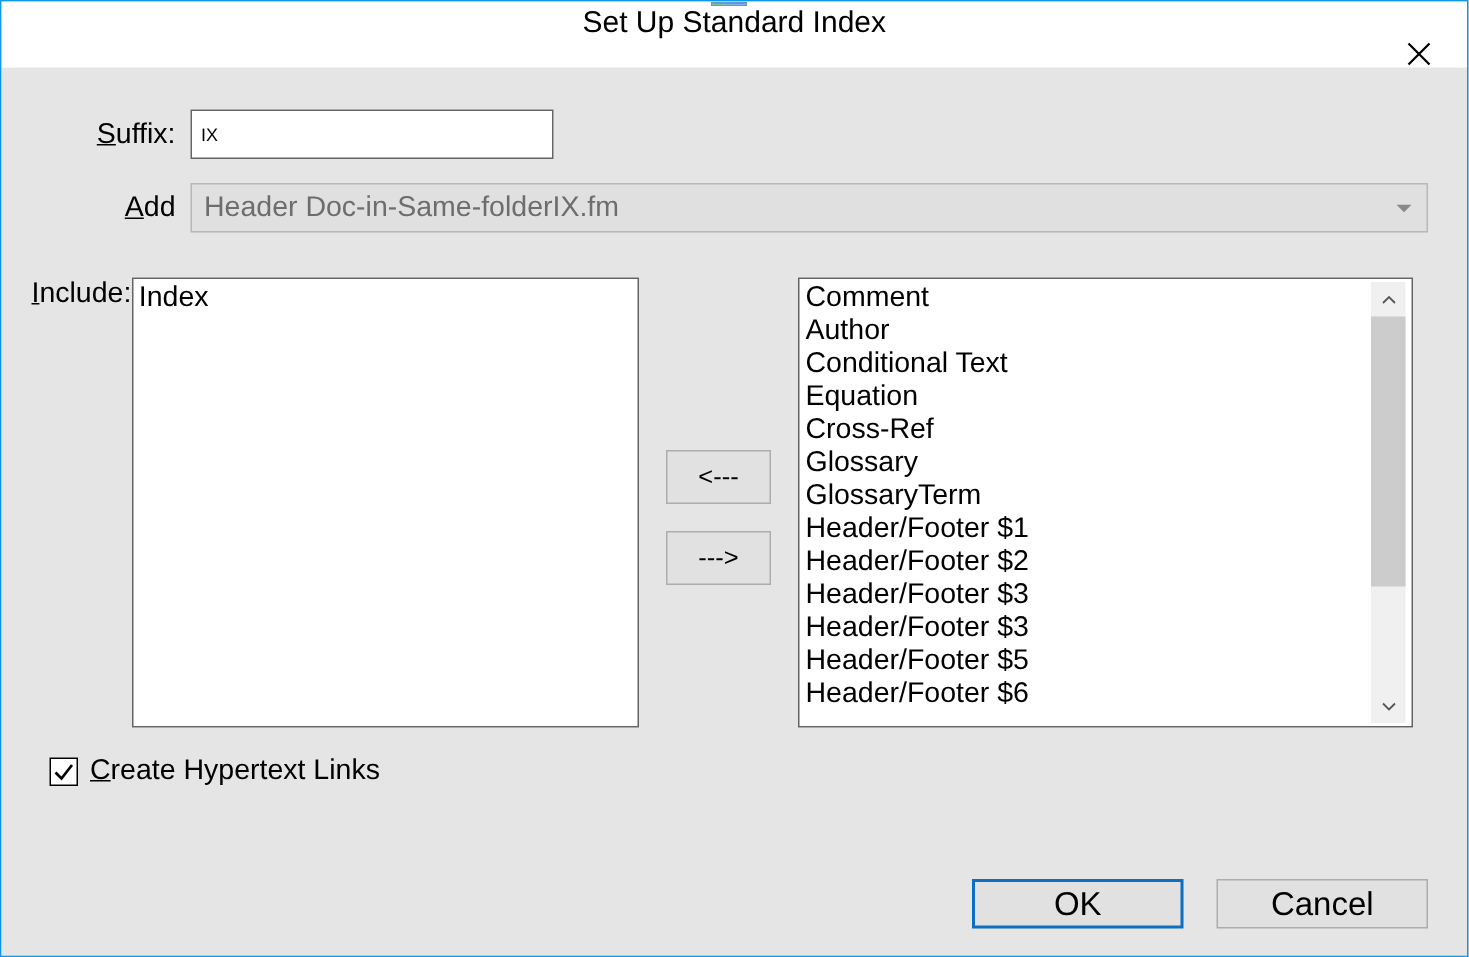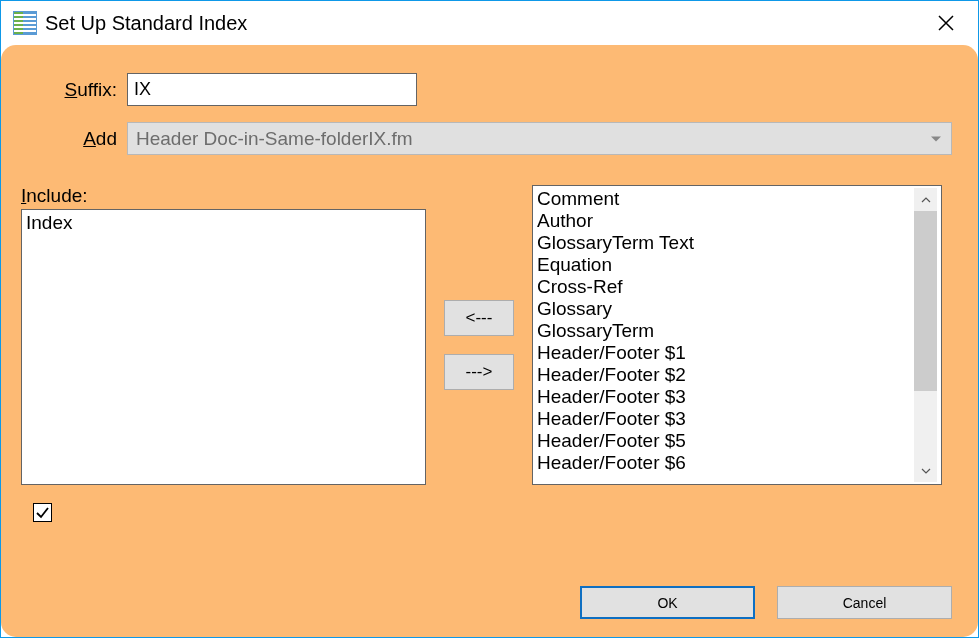--- a/index.html
+++ b/index.html
@@ -14,20 +14,21 @@
       height: 638px;
       overflow: hidden;
       border: 1px solid #0e98e8;
     }
     .titlebar {
       height: 44px;
       display: flex;
       align-items: center;
       padding: 0 12px 0 12px;
       background: #fff;
+      flex-direction: column;
     }
     .app-icon {
       width: 24px;
       height: 24px;
       margin-right: 8px;
       position: relative;
       background: #fff;
       border: 1px solid #5a9bd5;
       display: flex;
     }
@@ -50,44 +51,43 @@
       display: flex;
       align-items: center;
       justify-content: center;
       cursor: pointer;
     }
     .close-btn svg {
       width: 18px;
       height: 18px;
     }
     .body-area {
-      background: #fdba74;
+      background: #e5e5e5;
       padding: 28px 26px 32px 26px;
       height: calc(100% - 44px);
       position: relative;
-      border-radius: 15px;
     }
     .form-row {
       display: flex;
       align-items: center;
       margin-bottom: 16px;
     }
     .form-label {
       width: 100px;
       text-align: right;
       padding-right: 10px;
       font-size: 19px;
       color: #000;
     }
     .suffix-input {
-      width: 290px;
+      width: 242px;
       height: 33px;
       border: 1px solid #646464;
       background: #fff;
-      font-size: 18px;
+      font-size: 12px;
       padding: 0 6px;
       outline: none;
     }
     .add-select {
       flex: 1;
       height: 33px;
       border: 1px solid #b8b8b8;
       background: #e0e0e0;
       font-size: 19px;
       color: #6d6d6d;
@@ -108,21 +108,21 @@
       border-top: 5px solid #888;
     }
     .lists-section {
       display: flex;
       margin-top: 30px;
       margin-left: -6px;
       height: 300px;
     }
     .list-col {
       display: flex;
-      flex-direction: column;
+      flex-direction: row;
     }
     .list-col.include {
       width: 405px;
     }
     .list-col.exclude {
       width: 410px;
     }
     .list-label {
       font-size: 19px;
       margin-bottom: 2px;
@@ -208,25 +208,25 @@
       height: 15px;
     }
     .action-row {
       position: absolute;
       bottom: 18px;
       right: 26px;
       display: flex;
       gap: 22px;
     }
     .action-btn {
-      width: 175px;
+      width: 141px;
       height: 33px;
       border: 1px solid #adadad;
       background: #e1e1e1;
-      font-size: 14px;
+      font-size: 22px;
       display: flex;
       align-items: center;
       justify-content: center;
       cursor: pointer;
     }
     .action-btn.primary {
       border: 2px solid #0e6fc2;
     }
     .u { text-decoration: underline; }
   </style>
@@ -274,21 +274,21 @@
     <div class="move-buttons">
       <div class="move-btn">&lt;---</div>
       <div class="move-btn">---&gt;</div>
     </div>
 
     <div class="list-col exclude">
       <div class="listbox exclude">
         <div class="items" id="exclude-items">
             <div>Comment</div>
             <div>Author</div>
-            <div>GlossaryTerm Text</div>
+            <div>Conditional Text</div>
             <div>Equation</div>
             <div>Cross-Ref</div>
             <div>Glossary</div>
             <div>GlossaryTerm</div>
             <div>Header/Footer $1</div>
             <div>Header/Footer $2</div>
             <div>Header/Footer $3</div>
             <div>Header/Footer $3</div>
             <div>Header/Footer $5</div>
             <div>Header/Footer $6</div>
@@ -310,20 +310,21 @@
       </div>
     </div>
   </div>
 
   <div class="checkbox-row">
     <div class="checkbox">
       <svg viewBox="0 0 15 15">
           <path d="M2 8 L6 12 L13 3" stroke="#000" stroke-width="1.8" fill="none"></path>
         </svg>
     </div>
+    <span><span class="u">C</span>reate Hypertext Links</span>
   </div>
 
   <div class="action-row">
     <div class="action-btn primary">OK</div>
     <div class="action-btn">Cancel</div>
   </div>
 
 </div>
 
 </body></html>

